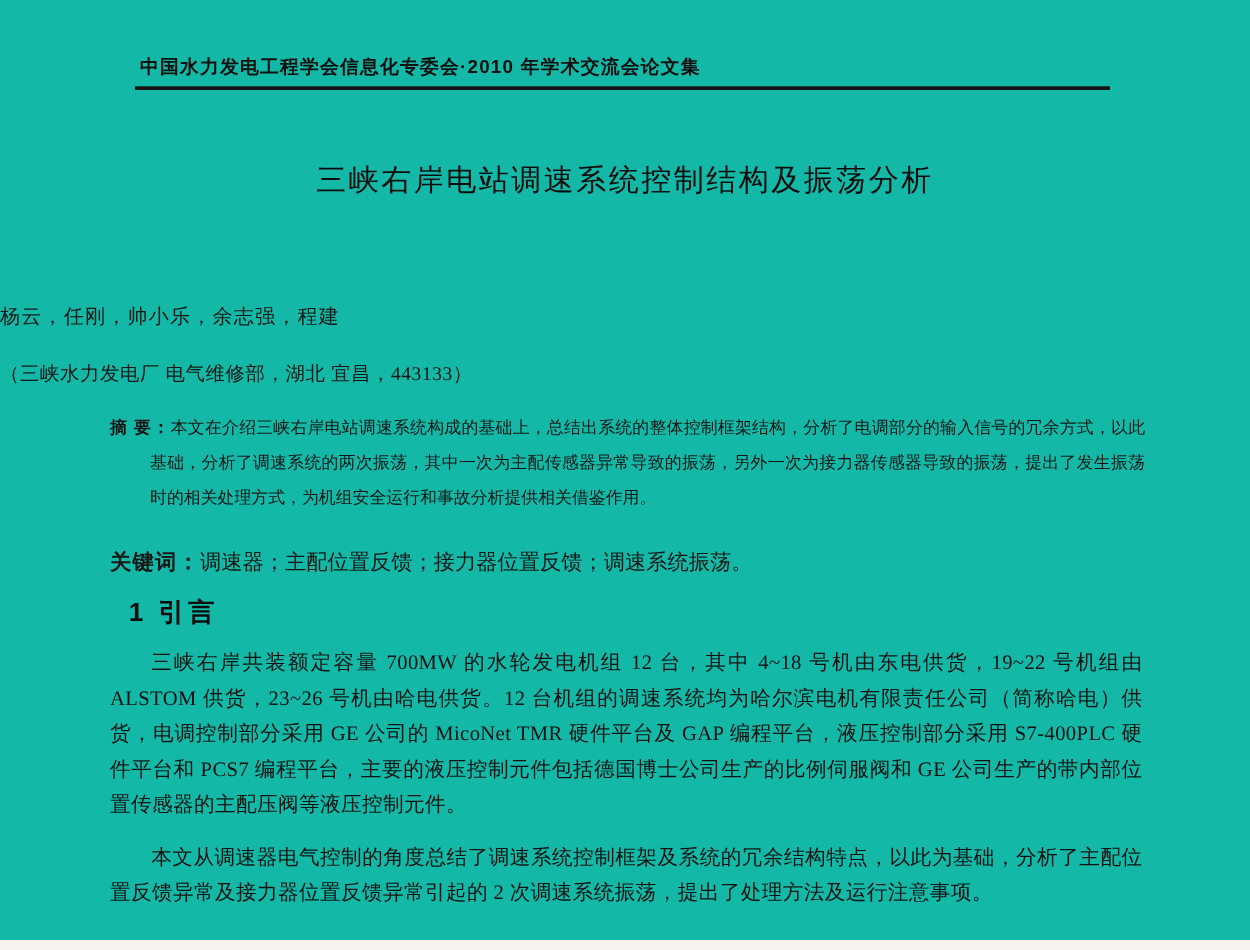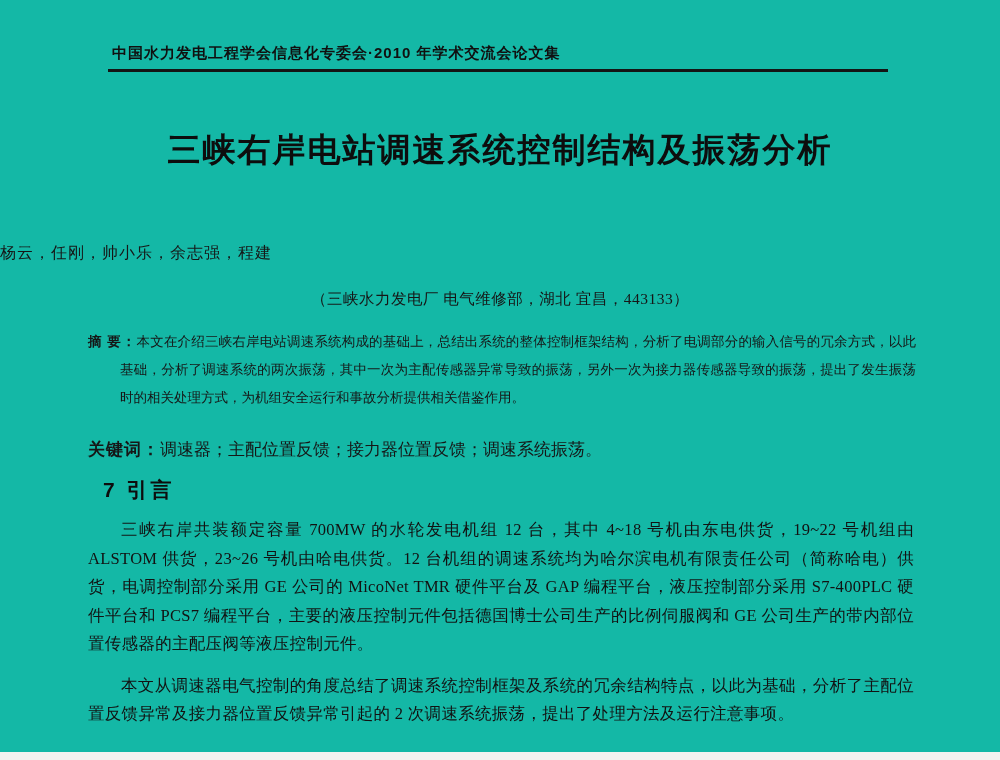--- a/index.html
+++ b/index.html
@@ -31,38 +31,37 @@
     width: 780px; height: 3px;
     background: #141414;
   }
   
   .paper-title {
     position: absolute;
     left: 0; top: 128px;
     width: 1000px;
     text-align: center;
     font-family: "Liberation Sans", sans-serif;
-    font-weight: bold;
-    font-size: 33px;
+    font-weight: normal;
+    font-size: 24px;
     letter-spacing: 2px;
     color: #0d0d0d;
   }
   .authors-line {
     position: absolute;
     left: 0; top: 243px;
     width: 1000px;
     text-align: left;
     font-size: 16px;
     letter-spacing: 1px;
   }
   .affiliation-line {
     position: absolute;
     left: 0; top: 289px;
     width: 1000px;
-    text-align: center;
     font-size: 15.5px;
     letter-spacing: 0.5px;
   }
   
   .abstract-block {
     position: absolute;
     left: 88px; top: 328px;
     width: 828px;
     font-size: 13.5px;
     line-height: 28px;
@@ -120,20 +119,20 @@
   <h1 class="paper-title">三峡右岸电站调速系统控制结构及振荡分析</h1>
 
   <div class="authors-line">杨云，任刚，帅小乐，余志强，程建</div>
 
   <div class="affiliation-line">（三峡水力发电厂 电气维修部，湖北 宜昌，443133）</div>
 
   <div class="abstract-block"><span class="abstract-label">摘 要：</span><span>本文在介绍三峡右岸电站调速系统构成的基础上，总结出系统的整体控制框架结构，分析了电调部分的输入信号的冗余方式，以此基础，分析了调速系统的两次振荡，其中一次为主配传感器异常导致的振荡，另外一次为接力器传感器导致的振荡，提出了发生振荡时的相关处理方式，为机组安全运行和事故分析提供相关借鉴作用。</span></div>
 
   <div class="keywords-block"><span class="keywords-label">关键词：</span><span>调速器；主配位置反馈；接力器位置反馈；调速系统振荡。</span></div>
 
-  <h2 class="section-heading">7 引言</h2>
+  <h2 class="section-heading">1 引言</h2>
 
   <div class="body-text">
     <p class="body-paragraph">三峡右岸共装额定容量 700MW 的水轮发电机组 12 台，其中 4~18 号机由东电供货，19~22 号机组由 ALSTOM 供货，23~26 号机由哈电供货。12 台机组的调速系统均为哈尔滨电机有限责任公司（简称哈电）供货，电调控制部分采用 GE 公司的 MicoNet TMR 硬件平台及 GAP 编程平台，液压控制部分采用 S7-400PLC 硬件平台和 PCS7 编程平台，主要的液压控制元件包括德国博士公司生产的比例伺服阀和 GE 公司生产的带内部位置传感器的主配压阀等液压控制元件。</p>
     <p class="body-paragraph">本文从调速器电气控制的角度总结了调速系统控制框架及系统的冗余结构特点，以此为基础，分析了主配位置反馈异常及接力器位置反馈异常引起的 2 次调速系统振荡，提出了处理方法及运行注意事项。</p>
   </div>
 
 </div>
 
 </body></html>

